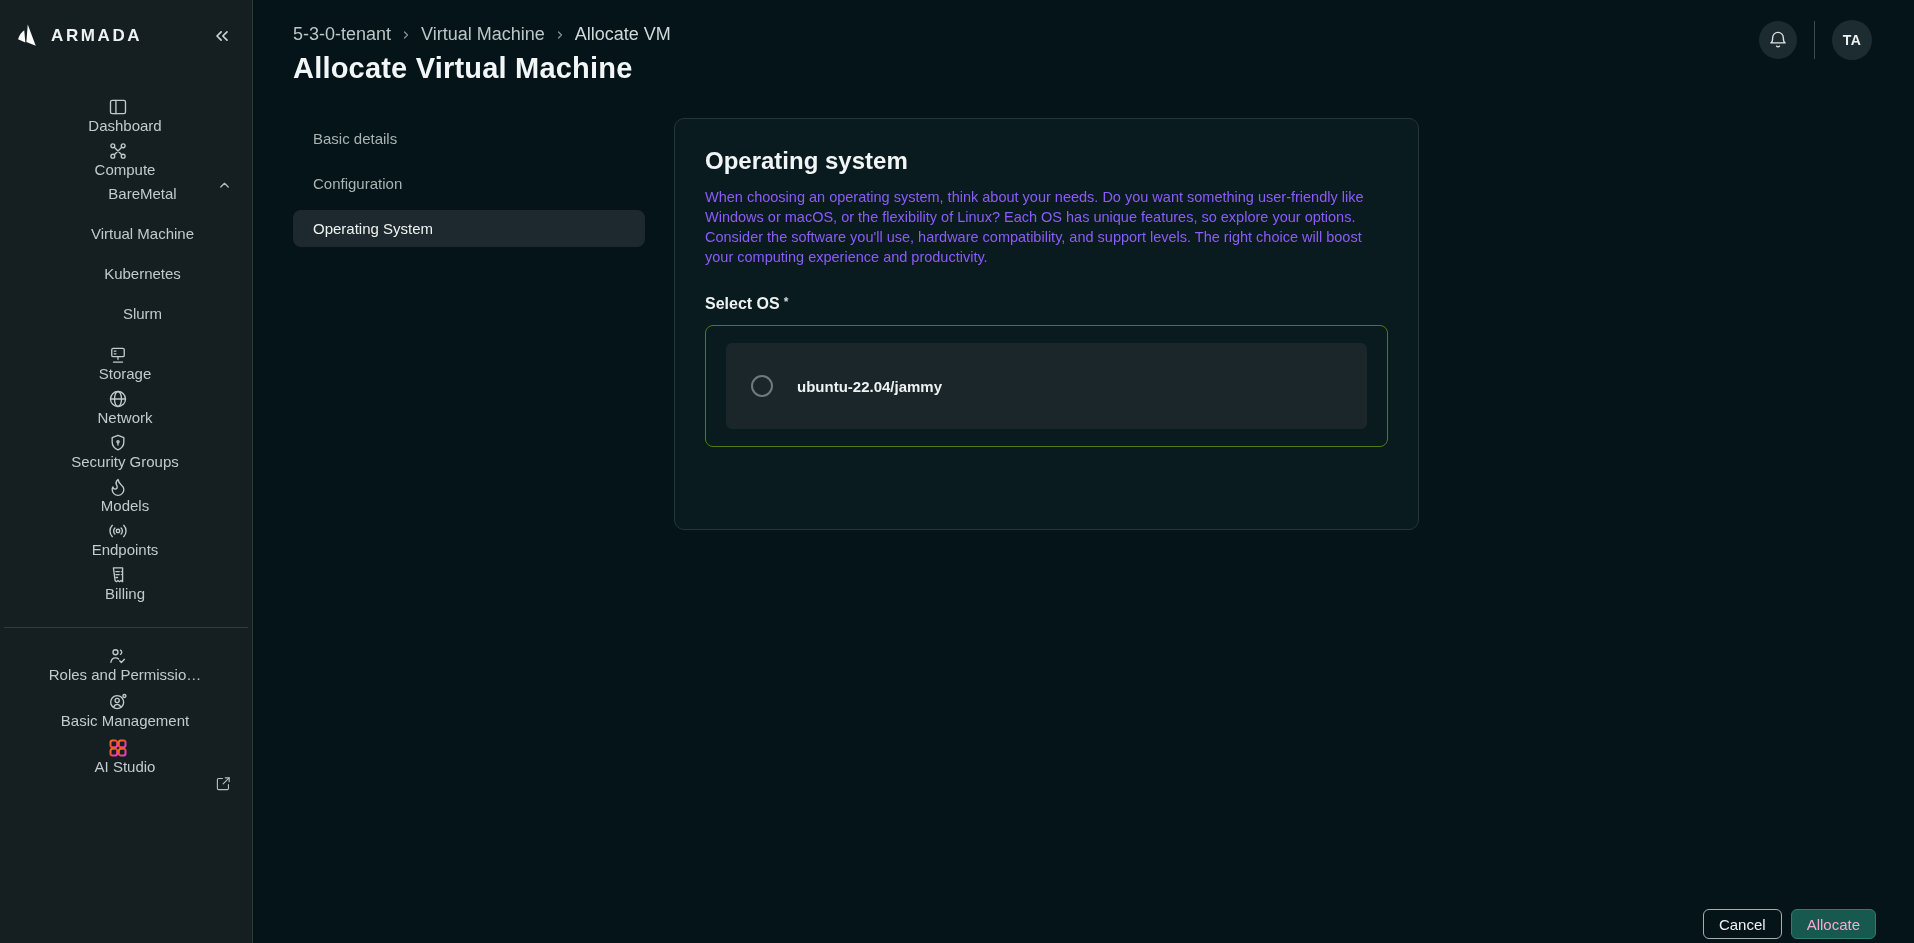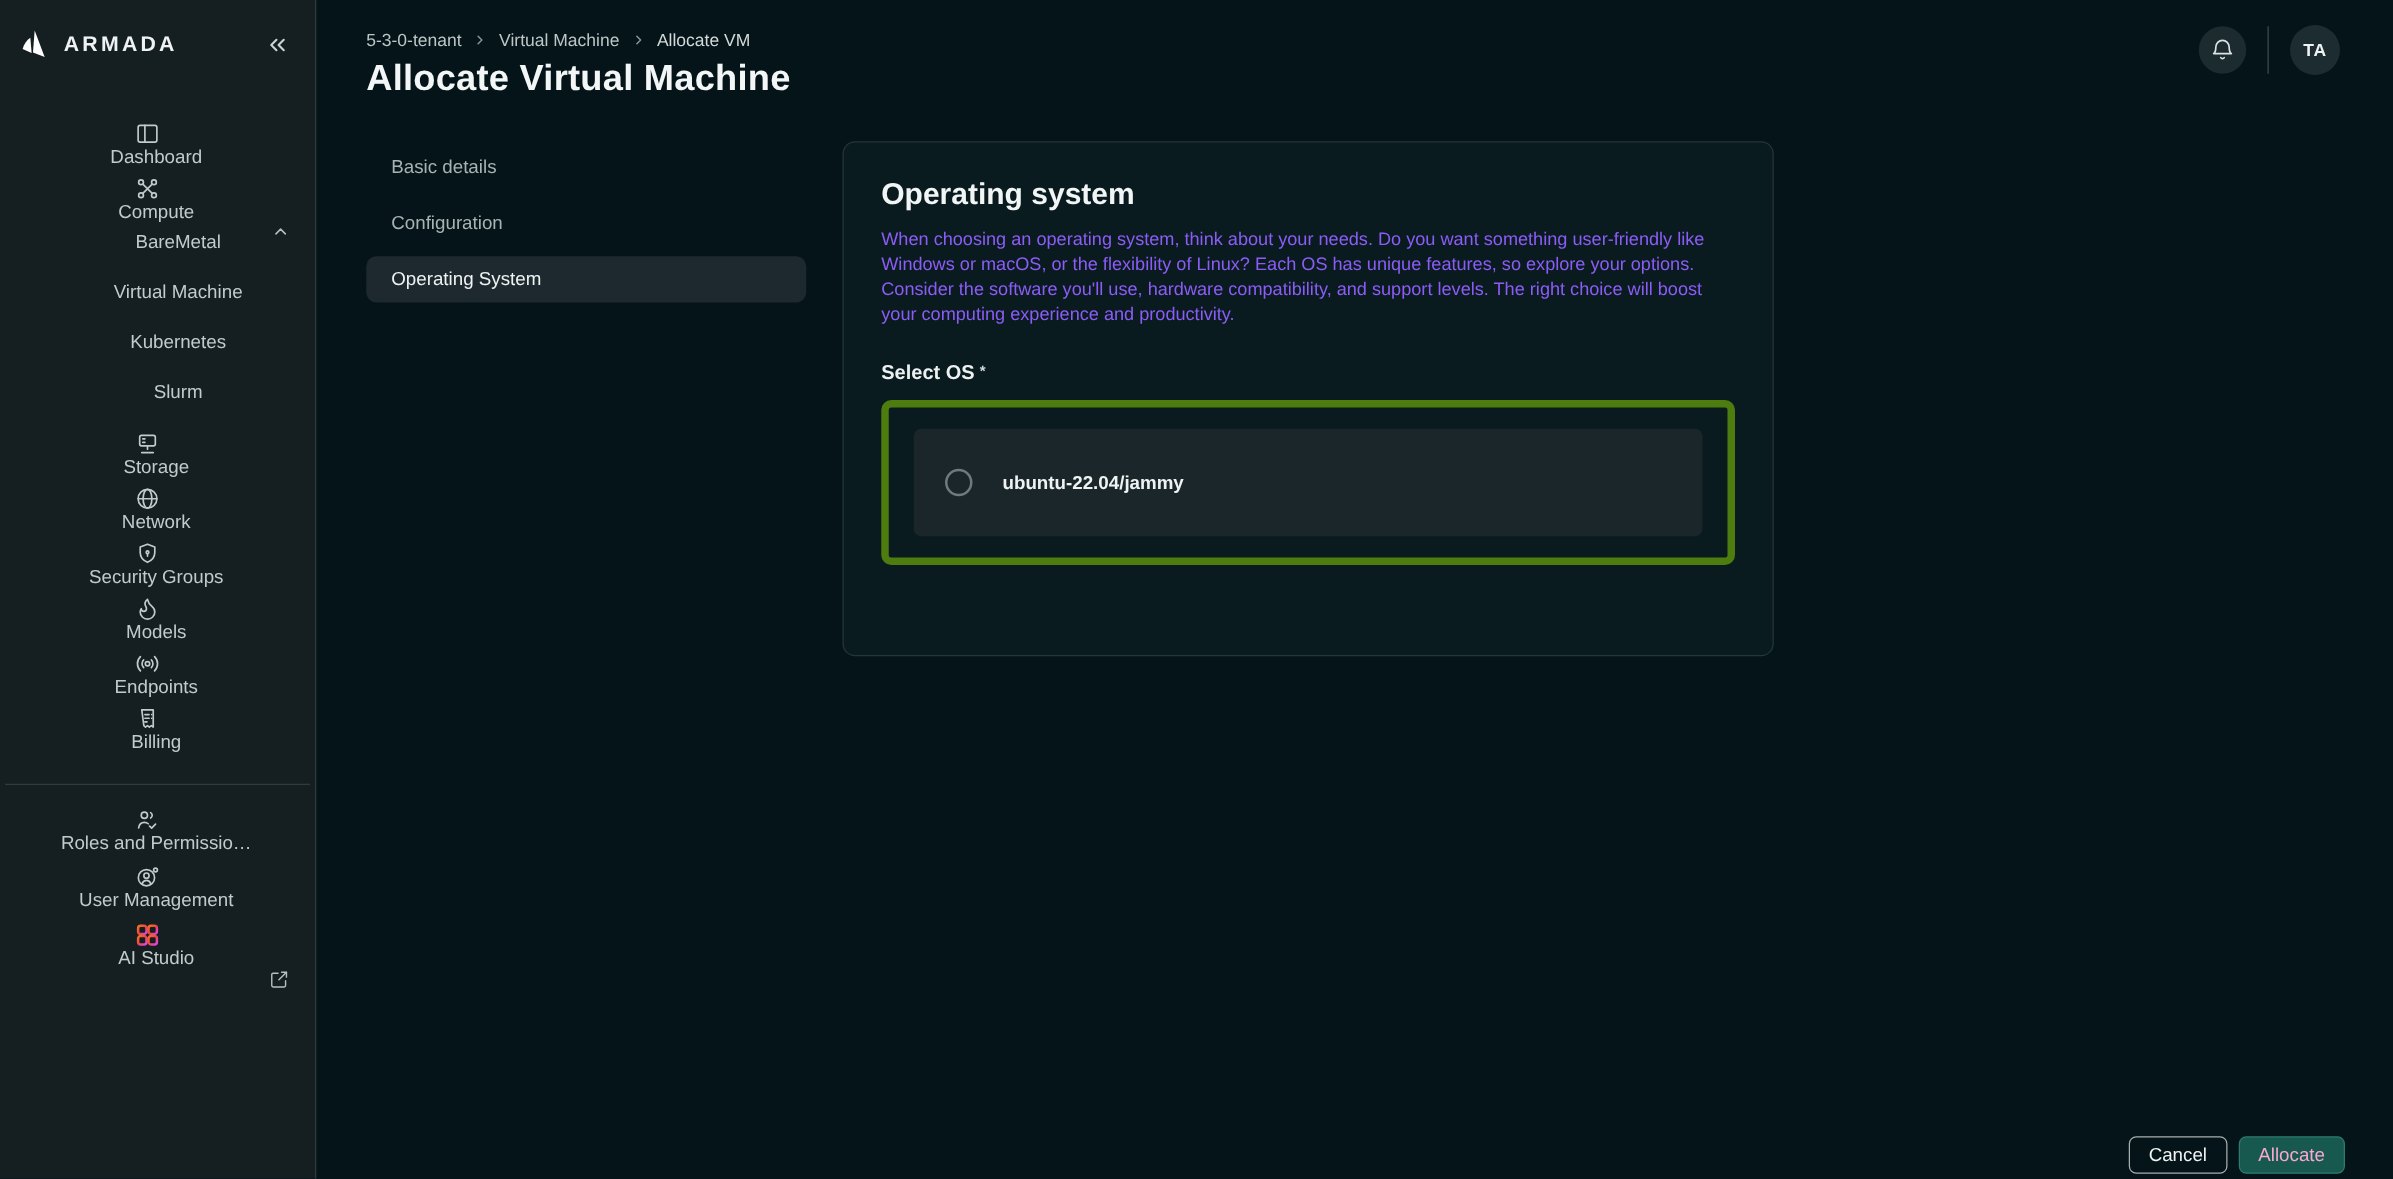--- a/index.html
+++ b/index.html
@@ -32,21 +32,21 @@
   .nav-child { height:40px; padding-left:53px; }
   .trail-icon { margin-left:auto; display:flex; color:#b6bfbf; }
   .sidebar-divider { border-top:1px solid #2e3c3e; margin:18px 4px 10px; }
   .nav.footer-nav { margin-top:8px; }
   .nav.footer-nav .nav-item { margin-bottom:2px; }
 
   svg.ic { stroke:currentColor; fill:none; stroke-width:1.6; stroke-linecap:round; stroke-linejoin:round; }
 
   
   .main { position:relative; flex:1; padding-left:40px; }
-  .breadcrumb { display:flex; align-items:center; gap:9px; margin-top:24px; font-size:14px; color:#bdc6c6; }
+  .breadcrumb { display:flex; align-items:center; gap:9px; margin-top:24px; font-size:18px; color:#bdc6c6; }
   .crumb { cursor:pointer; }
   .crumb.current { color:#d2d9d9; }
   .crumb-sep { display:flex; color:#8a9697; }
   .page-title { margin:7px 0 0; font-size:29px; font-weight:700; color:#f3f6f6; letter-spacing:.2px; }
 
   .header-right { position:absolute; top:20px; right:42px; display:flex; align-items:center; gap:17px; }
   .icon-btn {
     width:38px; height:38px; border-radius:50%; border:none; cursor:pointer;
     background:#1c2b2f; color:#dde3e3; display:flex; align-items:center; justify-content:center;
   }
@@ -68,21 +68,21 @@
   .card {
     width:745px; min-height:412px;
     background:#0a1b20; border:1px solid #253539; border-radius:10px;
     padding:28px 30px 55px;
   }
   .card-title { margin:0; font-size:24px; font-weight:600; color:#f2f5f5; }
   .card-desc { margin:12px 0 0; width:660px; font-size:14.5px; line-height:1.38; color:#8b5cf6; }
   .select-label { margin-top:28px; display:flex; align-items:flex-start; gap:4px; font-size:16px; font-weight:600; color:#edf1f1; }
   .req { font-size:12px; margin-top:0; color:#d4dada; }
   .select-hint { margin-top:8px; font-style:italic; font-size:14.5px; color:#929e9f; }
-  .options-box { margin-top:12px; border:6px solid #4d7c0f; border-radius:8px; padding:17px 20px; }
+  .options-box { margin-top:12px; border:1px solid #4d7c0f; border-radius:8px; padding:17px 20px; }
   .option-row {
     height:86px; background:#1a262a; border-radius:6px;
     display:flex; align-items:center; padding-left:25px; cursor:pointer;
   }
   .radio {
     width:22px; height:22px; border-radius:50%;
     border:2px solid #6e7a7b; background:transparent; margin-right:24px; flex:none; cursor:pointer;
   }
   .option-label { font-size:15px; font-weight:600; color:#eef2f2; }
 
@@ -244,21 +244,21 @@
 
       <div class="nav-item">
         <span class="nav-icon">
           <svg class="ic" width="20" height="20" viewBox="0 0 24 24">
             <circle cx="11" cy="12.2" r="7.8"></circle>
             <circle cx="11" cy="10.2" r="2.5"></circle>
             <path d="M6.6 18.3c1-2.3 2.6-3.5 4.4-3.5s3.4 1.2 4.4 3.5"></path>
             <circle cx="19.7" cy="4.8" r="1.8"></circle>
           </svg>
         </span>
-        <span>User Management</span>
+        <span>Basic Management</span>
       </div>
 
       <div class="nav-item">
         <span class="nav-icon">
           <svg width="20" height="20" viewBox="0 0 24 24" fill="none" stroke-width="2.4" stroke-linejoin="round">
             <defs>
               <linearGradient id="aigrad" x1="0" y1="0" x2="1" y2="1">
                 <stop offset="0" stop-color="#F97316"></stop>
                   <stop offset=".5" stop-color="#EF4444"></stop>
                   <stop offset="1" stop-color="#D946EF"></stop>

